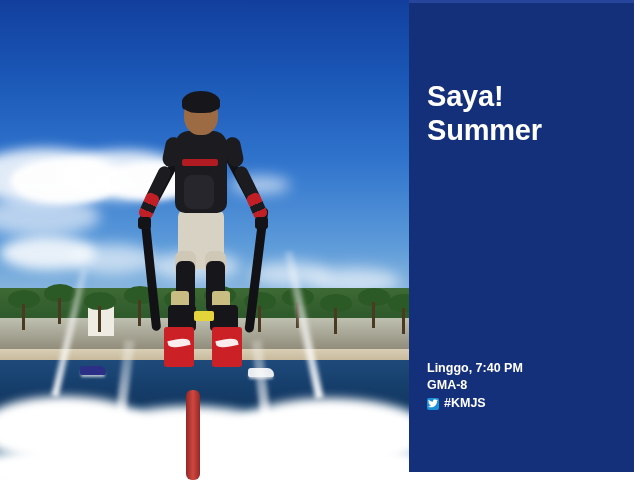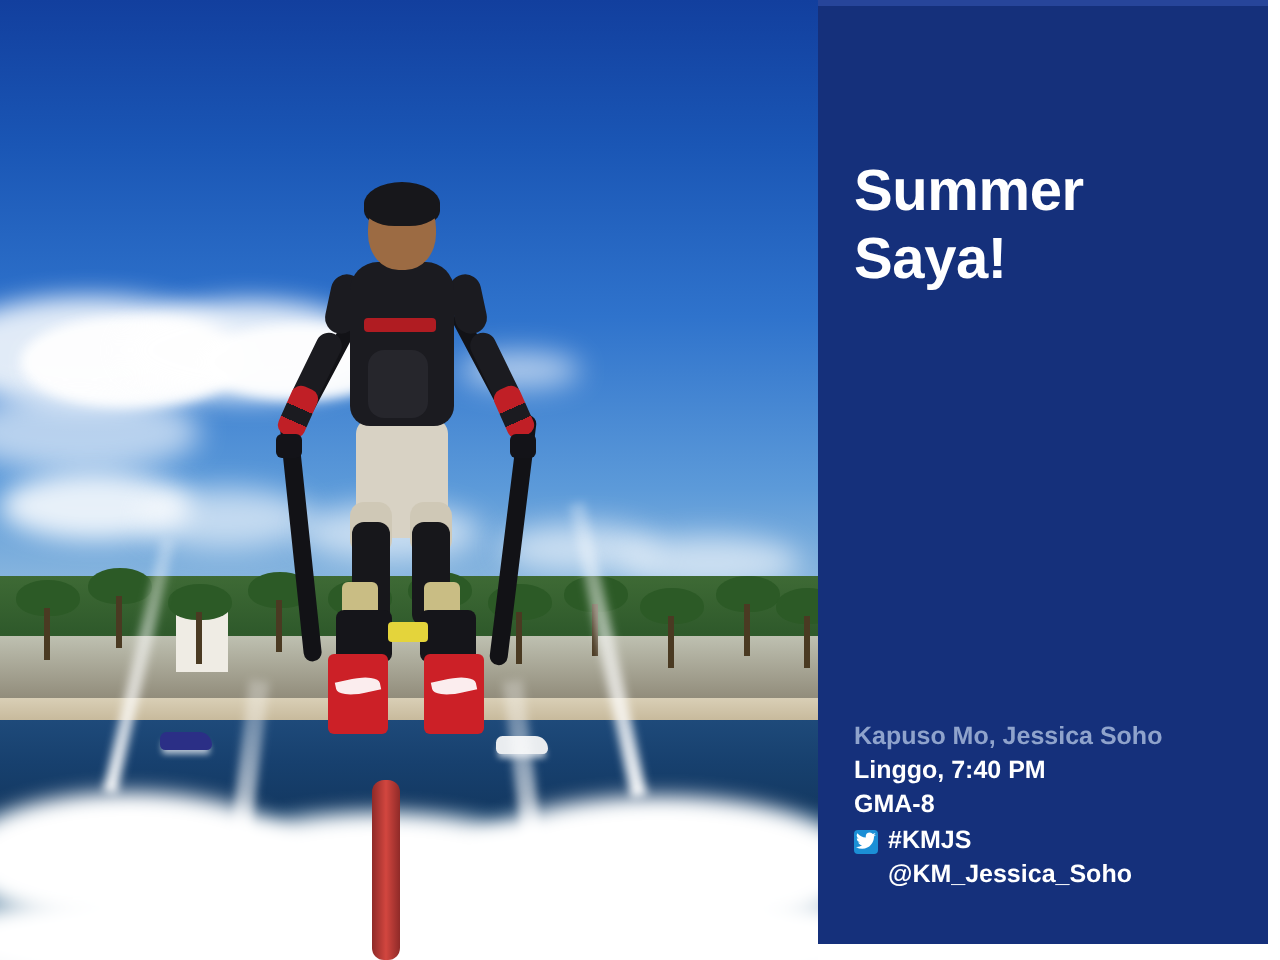--- a/index.html
+++ b/index.html
@@ -470,33 +470,31 @@
       </div>
     </div>
 
     <div class="redhose"></div>
   </div>
 
   <div class="panel">
     <div class="panel-topline"></div>
 
     <div class="title">
+      <div>Saya!</div>
       <div>Summer</div>
-      <div>Saya!</div>
     </div>
 
     <div class="credits">
-      <div class="credit-show">Kapuso Mo, Jessica Soho</div>
       <div class="credit-line">Linggo, 7:40 PM</div>
       <div class="credit-line">GMA-8</div>
       <div class="social">
         <span class="tw-icon">
           <svg width="10" height="9" viewBox="0 0 20 17" aria-hidden="true">
             <path fill="#ffffff" d="M20 2.2c-.74.33-1.53.55-2.36.65.85-.51 1.5-1.31 1.8-2.27-.79.47-1.67.81-2.6 1A4.1 4.1 0 0 0 13.85 0a4.1 4.1 0 0 0-4.1 4.1c0 .32.04.64.1.94A11.64 11.64 0 0 1 1.39.75a4.1 4.1 0 0 0 1.27 5.47 4.07 4.07 0 0 1-1.86-.51v.05a4.1 4.1 0 0 0 3.29 4.02c-.34.1-.7.14-1.08.14-.26 0-.52-.02-.77-.07a4.1 4.1 0 0 0 3.83 2.85A8.23 8.23 0 0 1 0 14.4a11.6 11.6 0 0 0 6.29 1.84c7.55 0 11.68-6.25 11.68-11.67 0-.18 0-.36-.01-.53A8.3 8.3 0 0 0 20 2.2z"></path>
           </svg>
         </span>
         <span class="credit-line">#KMJS</span>
       </div>
-      <div class="handle">@KM_Jessica_Soho</div>
     </div>
   </div>
 
 </div>
 
 </body></html>

